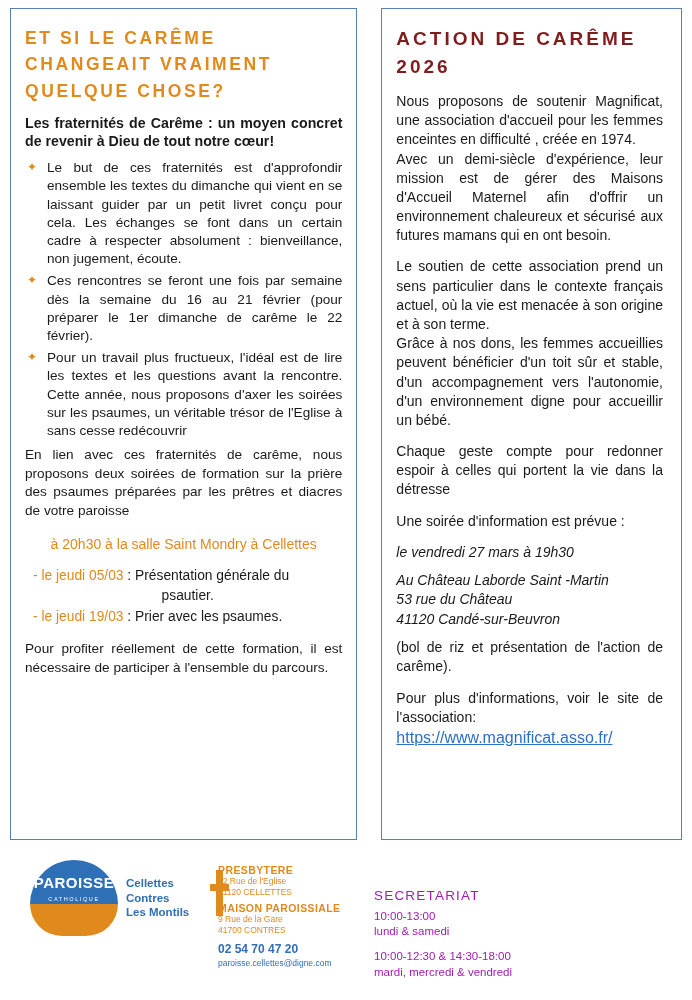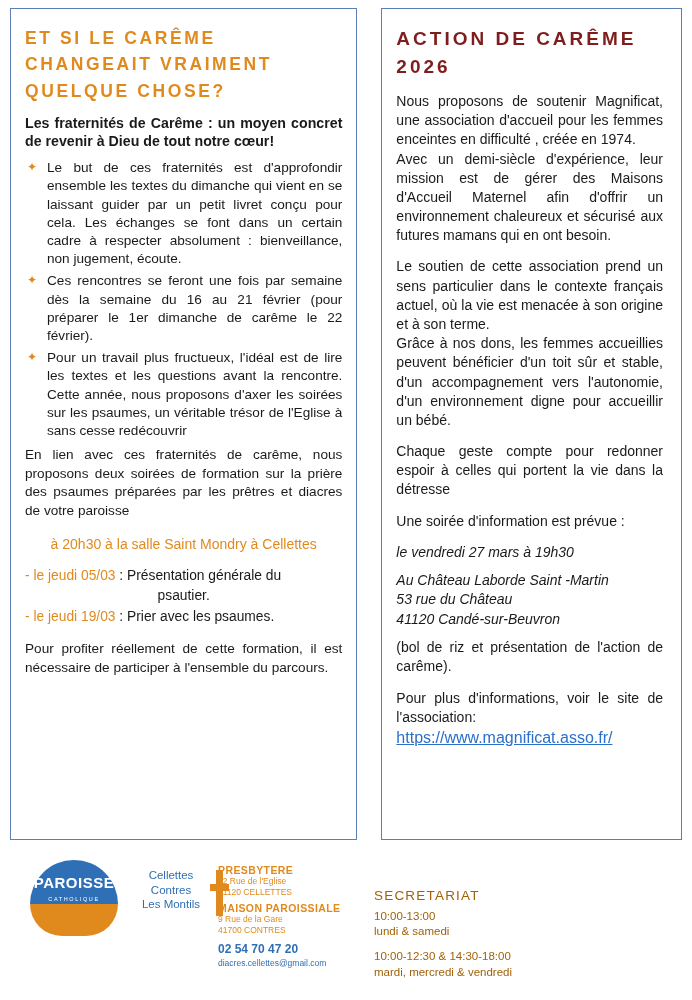--- a/index.html
+++ b/index.html
@@ -102,21 +102,21 @@
   }
   .center-orange {
     color: #e08a1e;
     text-align: center;
     font-size: 14px;
     margin: 16px 0 14px 0;
   }
   .date-line {
     font-size: 13.8px;
     line-height: 1.4;
-    margin: 0 0 2px 0;
+    margin: 0 0 2px 8px;
   }
   .date-line .orange {
     color: #e08a1e;
   }
   .date-line .indent-block {
     display: block;
     text-align: center;
   }
   .italic-center {
     font-style: italic;
@@ -193,27 +193,27 @@
     top: 36px;
     width: 106px;
     text-align: center;
     color: #ffffff;
     font-size: 5.5px;
     letter-spacing: 1.6px;
   }
   .logo-names {
     position: absolute;
     left: 112px;
-    top: 8px;
+    top: 16px;
     width: 90px;
     color: #2f6fb5;
     font-size: 11.5px;
-    font-weight: normal;
+    font-weight: bold;
     line-height: 1.28;
-    text-align: center;
+    text-align: left;
   }
   .cross {
     position: absolute;
     left: 196px;
     top: 10px;
     width: 18px;
     height: 46px;
   }
   .cross .v {
     position: absolute;
@@ -256,21 +256,21 @@
     color: #2f6fb5;
     margin-top: 6px;
   }
   .contact-block .mail {
     font-size: 8.5px;
     color: #2f6fb5;
     margin-top: 2px;
   }
   .footer-right {
     flex: 1;
-    color: #a16207;
+    color: #a21caf;
     padding-top: 34px;
     padding-left: 10px;
   }
   .footer-right .sec-title {
     font-size: 13.5px;
     letter-spacing: 1.2px;
     margin-bottom: 6px;
   }
   .footer-right .sec-line {
     font-size: 11.5px;
@@ -366,21 +366,21 @@
           <div class="h"></div>
         </div>
         <div class="contact-block" style="position:absolute; left:196px; top:-4px;">
           <div class="ttl">PRESBYTERE</div>
           <div class="ln">22 Rue de l'Eglise</div>
           <div class="ln">41120 CELLETTES</div>
           <div class="ttl">MAISON PAROISSIALE</div>
           <div class="ln">9 Rue de la Gare</div>
           <div class="ln">41700 CONTRES</div>
           <div class="phone">02 54 70 47 20</div>
-          <div class="mail">diacres.cellettes@gmail.com</div>
+          <div class="mail">paroisse.cellettes@digne.com</div>
         </div>
       </div>
     </div>
 
     <div class="footer-right">
       <div class="sec-title">SECRETARIAT</div>
       <div class="sec-line">10:00-13:00</div>
       <div class="sec-line">lundi &amp; samedi</div>
       <div class="gap"></div>
       <div class="sec-line">10:00-12:30 &amp; 14:30-18:00</div>

